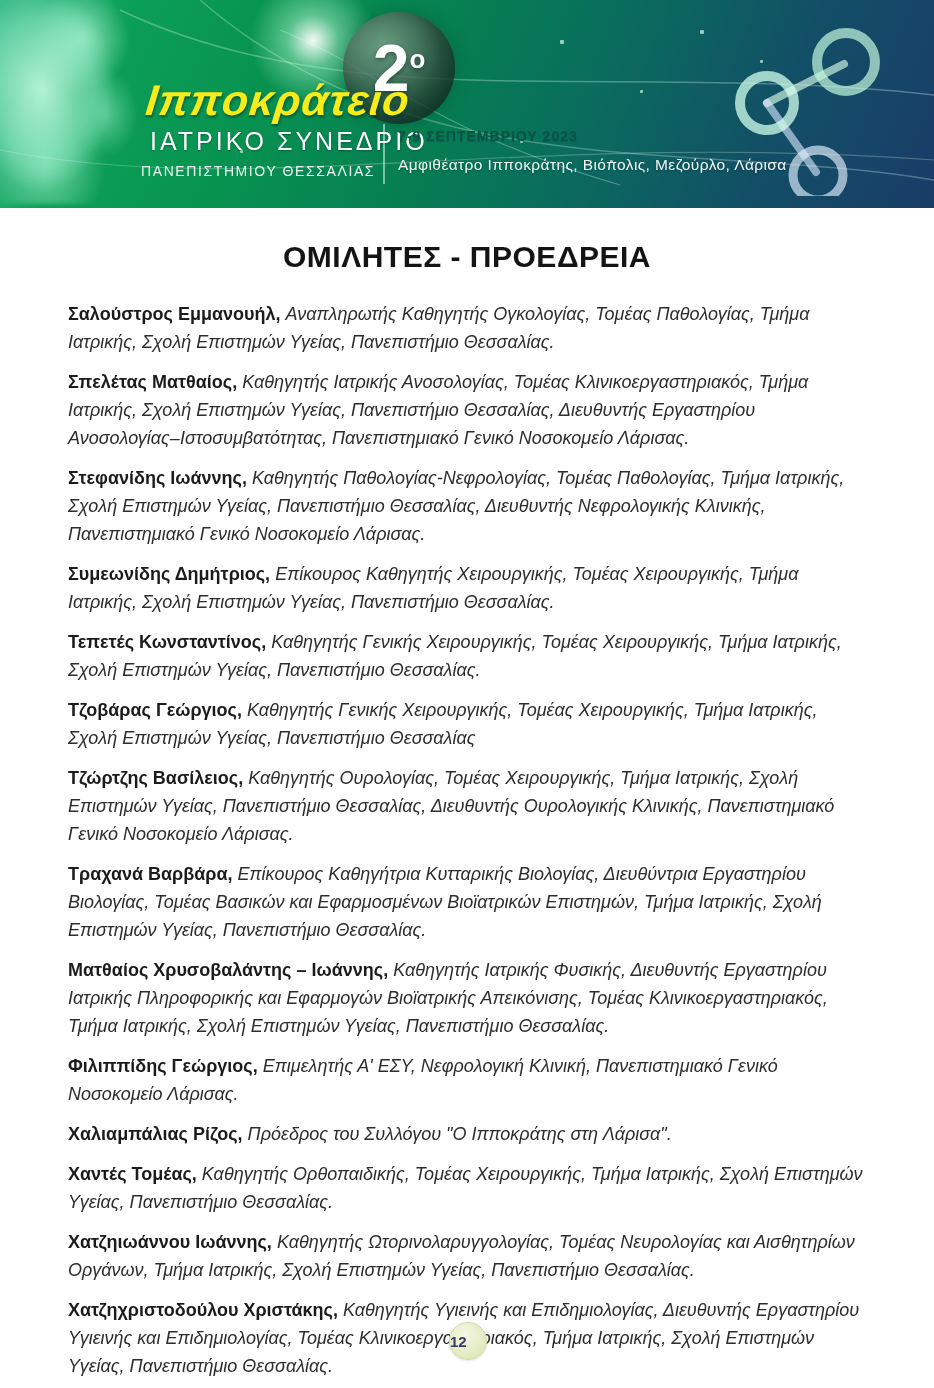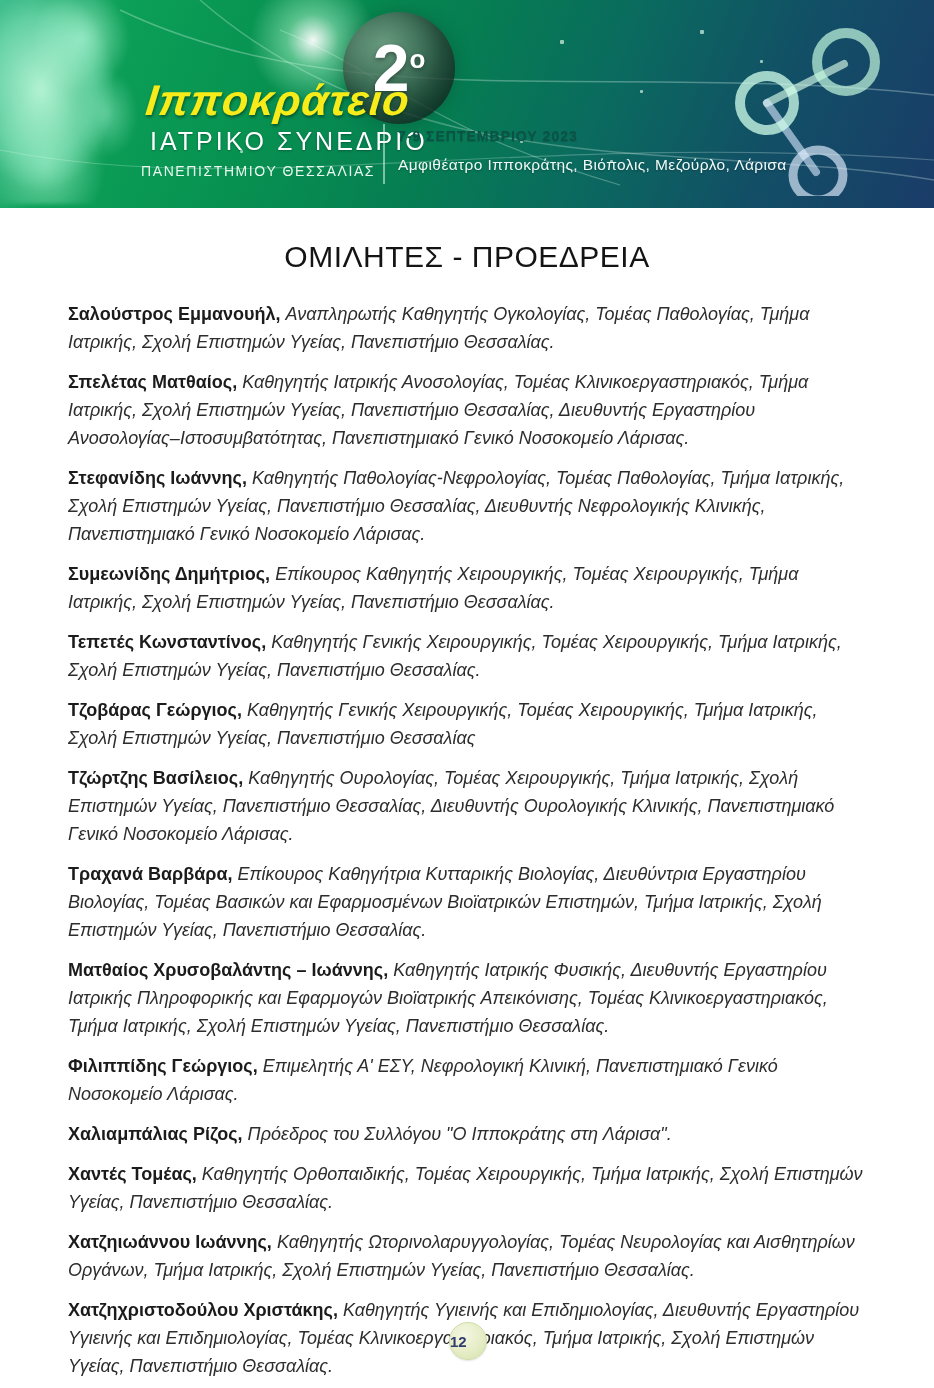--- a/index.html
+++ b/index.html
@@ -70,21 +70,21 @@
     font-size:15.5px;color:#f2fbf7;letter-spacing:0.4px;white-space:nowrap;
     text-shadow:0 1px 2px rgba(0,30,40,0.35);
     text-align:center;
   }
   .arcs{position:absolute;left:0;top:0;width:934px;height:196px;}
   .molecule{position:absolute;right:0;top:0;width:250px;height:196px;}
   .dot{position:absolute;border-radius:1px;background:rgba(230,255,240,0.65);}
   
   .page-title{
     margin:32px 0 0;text-align:center;
-    font-size:30px;font-weight:normal;color:#141414;letter-spacing:0.5px;
+    font-size:30px;font-weight:bold;color:#141414;letter-spacing:0.5px;
   }
   .speakers{margin:26px 68px 0;}
   .entry{margin:0 0 12px 0;font-size:18px;line-height:28px;color:#262626;}
   .entry .name{font-weight:bold;font-style:normal;color:#1b1b1b;}
   .entry .desc{font-style:italic;color:#2d2d2d;}
   
   .page-badge{
     position:absolute;left:449px;top:1322px;width:36px;height:36px;border-radius:50%;
     background:radial-gradient(circle at 40% 32%, #f4f7e2, #e5ecc4 58%, #d4e1aa);
     border:1px solid #cedca6;

